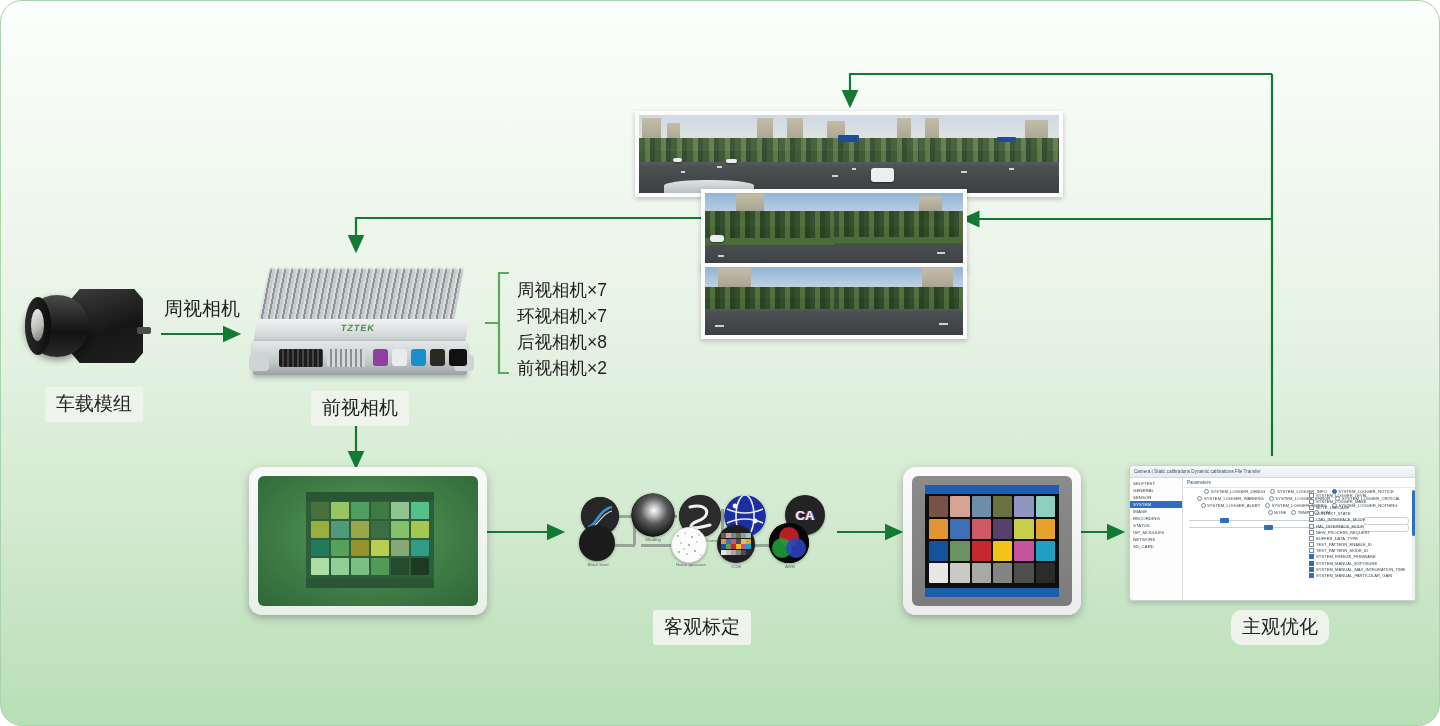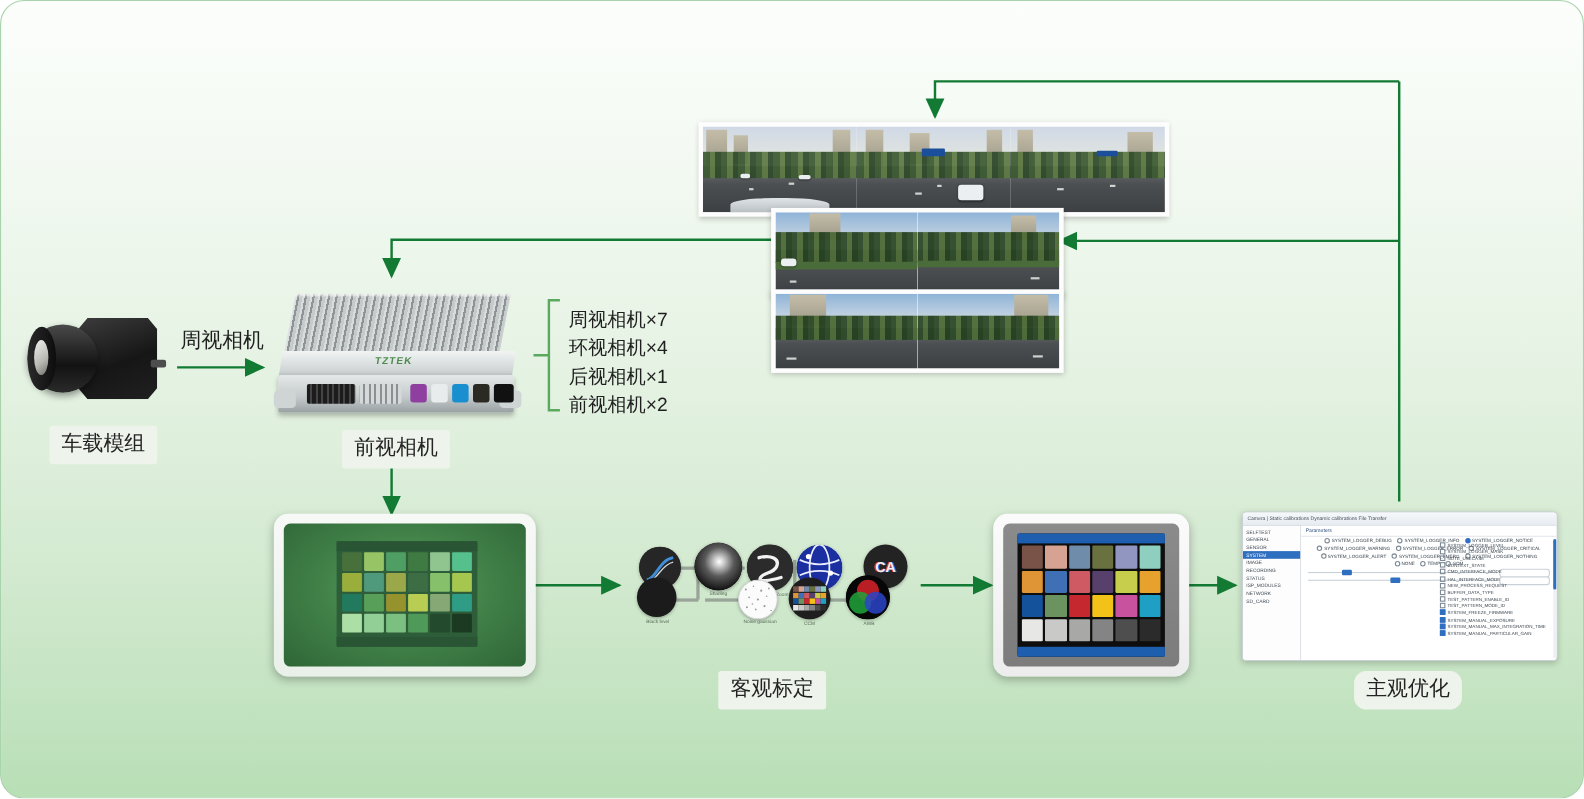--- a/index.html
+++ b/index.html
@@ -226,22 +226,22 @@
     <div class="r r1"></div>
       <div class="r r2"></div>
       <div class="r r3"></div>
     <div class="r r4"></div>
       <div class="r r5"></div>
   </div>
   <div class="caption" style="left:310px;top:390px;">前视相机</div>
 
   <div class="spec">
     <div>周视相机×7</div>
-    <div>环视相机×4</div>
-    <div>后视相机×1</div>
+    <div>环视相机×7</div>
+    <div>后视相机×8</div>
     <div>前视相机×2</div>
   </div>
 
   <div class="scene">
 
     <div class="photoframe" style="left:634px;top:110px;width:420px;height:78px;">
       <div class="pgrid">
         <div class="pcell">
           <div class="road">
               <div class="sky"></div>

